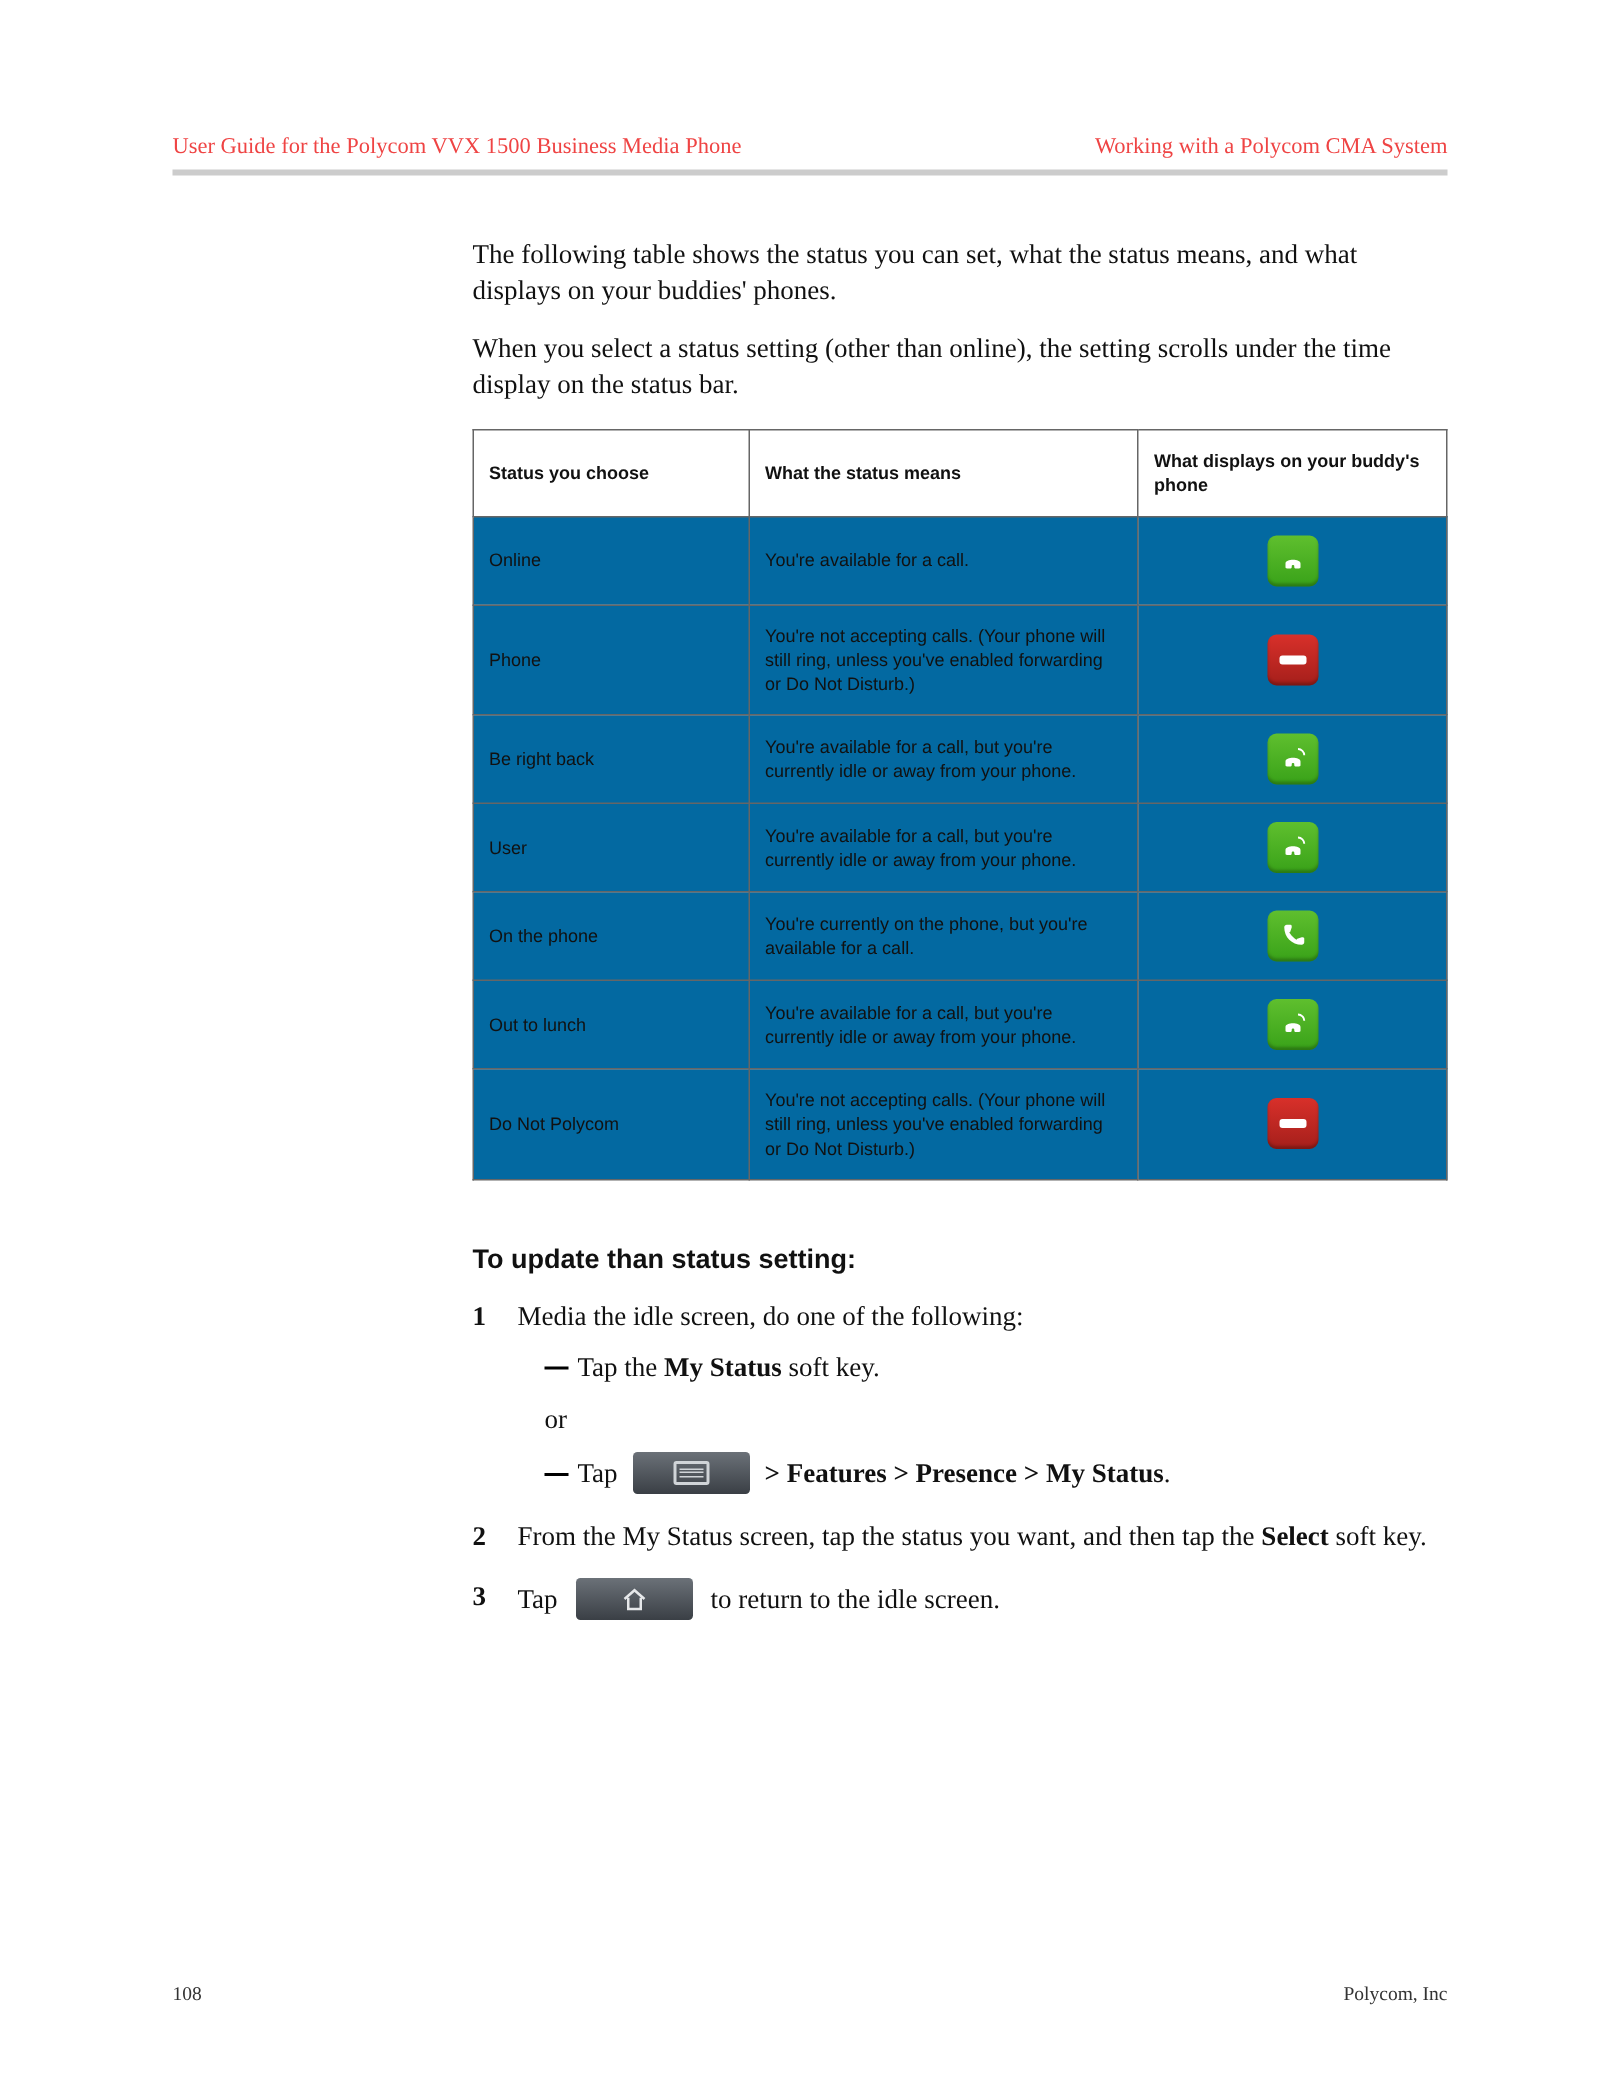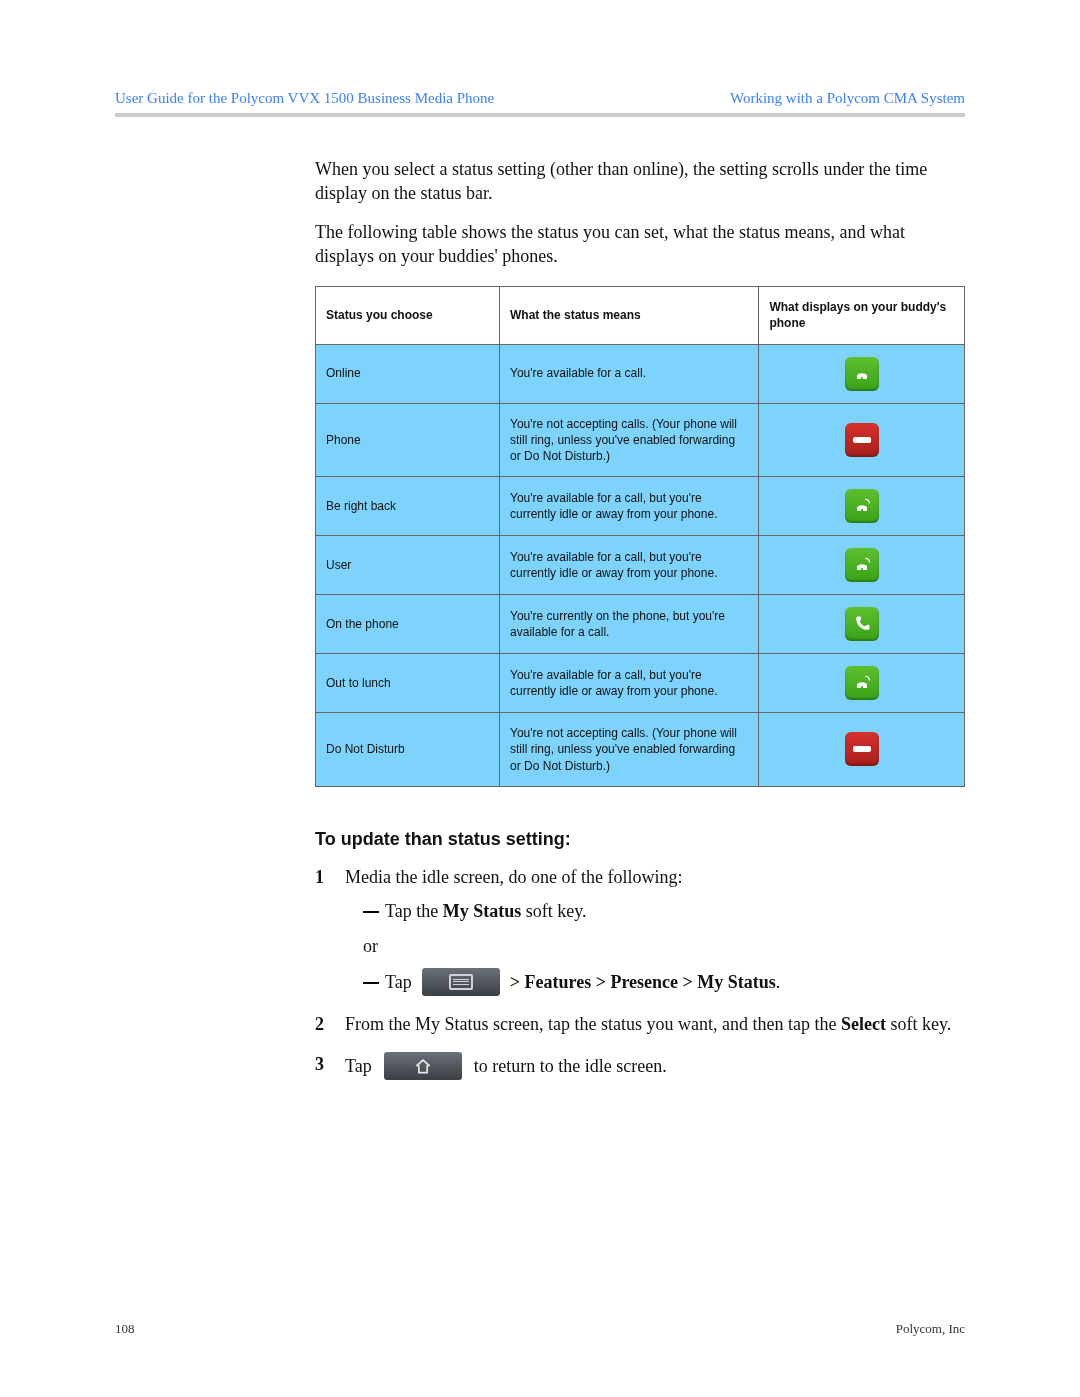--- a/index.html
+++ b/index.html
@@ -14,21 +14,21 @@
     height: 1397px;
     box-sizing: border-box;
     padding: 90px 115px 50px 115px;
     position: relative;
   }
   .running-head {
     display: flex;
     justify-content: space-between;
     font-family: "Georgia", "Times New Roman", serif;
     font-size: 15px;
-    color: #3b82f6;
+    color: #ef4444;
     padding-bottom: 6px;
     border-bottom: 4px solid #ccc;
     margin-bottom: 40px;
   }
   .body-col {
     margin-left: 200px;
     font-family: "Palatino Linotype","Book Antiqua","Palatino",serif;
     font-size: 18px;
     line-height: 1.35;
     color: #111;
@@ -44,21 +44,21 @@
   table.status th, table.status td {
     border: 1px solid #666;
     padding: 12px 10px;
     text-align: left;
     vertical-align: middle;
   }
   table.status th {
     font-weight: bold;
     background: #fff;
   }
-  table.status td { background:#7dd3fc; }
+  table.status td { background:#0369a1; }
   .icon-cell { width: 170px; }
   .icell { display:flex; justify-content:center; }
   .status-icon {
     width: 34px;
     height: 34px;
     border-radius: 6px;
     display: flex;
     align-items: center;
     justify-content: center;
     box-shadow: inset 0 -2px 2px rgba(0,0,0,0.25);
@@ -136,22 +136,22 @@
 </head>
 <body>
 <div class="page">
 
   <div class="running-head">
     <span>User Guide for the Polycom VVX 1500 Business Media Phone</span>
     <span>Working with a Polycom CMA System</span>
   </div>
 
   <div class="body-col">
+    <p class="para">The following table shows the status you can set, what the status means, and what displays on your buddies' phones.</p>
     <p class="para">When you select a status setting (other than online), the setting scrolls under the time display on the status bar.</p>
-    <p class="para">The following table shows the status you can set, what the status means, and what displays on your buddies' phones.</p>
 
     <table class="status">
       <thead>
         <tr>
           <th style="width:150px">Status you choose</th>
           <th style="width:220px">What the status means</th>
           <th class="icon-cell">What displays on your buddy's phone</th>
         </tr>
       </thead>
       <tbody>
@@ -228,21 +228,21 @@
                 <div class="status-icon green">
                   <svg class="glyph-phone" viewBox="0 0 24 24">
                     <path fill="#fff" d="M6 14 C6 10 18 10 18 14 L18 17 C18 18 17 18 16 18 L14 18 C13 18 13 17 13 16 C13 15 11 15 11 16 C11 17 11 18 10 18 L8 18 C7 18 6 18 6 17 Z"></path>
                     <path fill="none" stroke="#fff" stroke-width="1.5" d="M16 4 A5 5 0 0 1 21 9"></path>
                   </svg>
                 </div>
               </div>
             </td>
         </tr>
         <tr>
-          <td>Do Not Disturb</td>
+          <td>Do Not Polycom</td>
           <td>You're not accepting calls. (Your phone will still ring, unless you've enabled forwarding or Do Not Disturb.)</td>
           <td>
               <div class="icell">
                 <div class="status-icon red">
                   <div class="glyph-dash"></div>
                 </div>
               </div>
             </td>
         </tr>
       </tbody>

